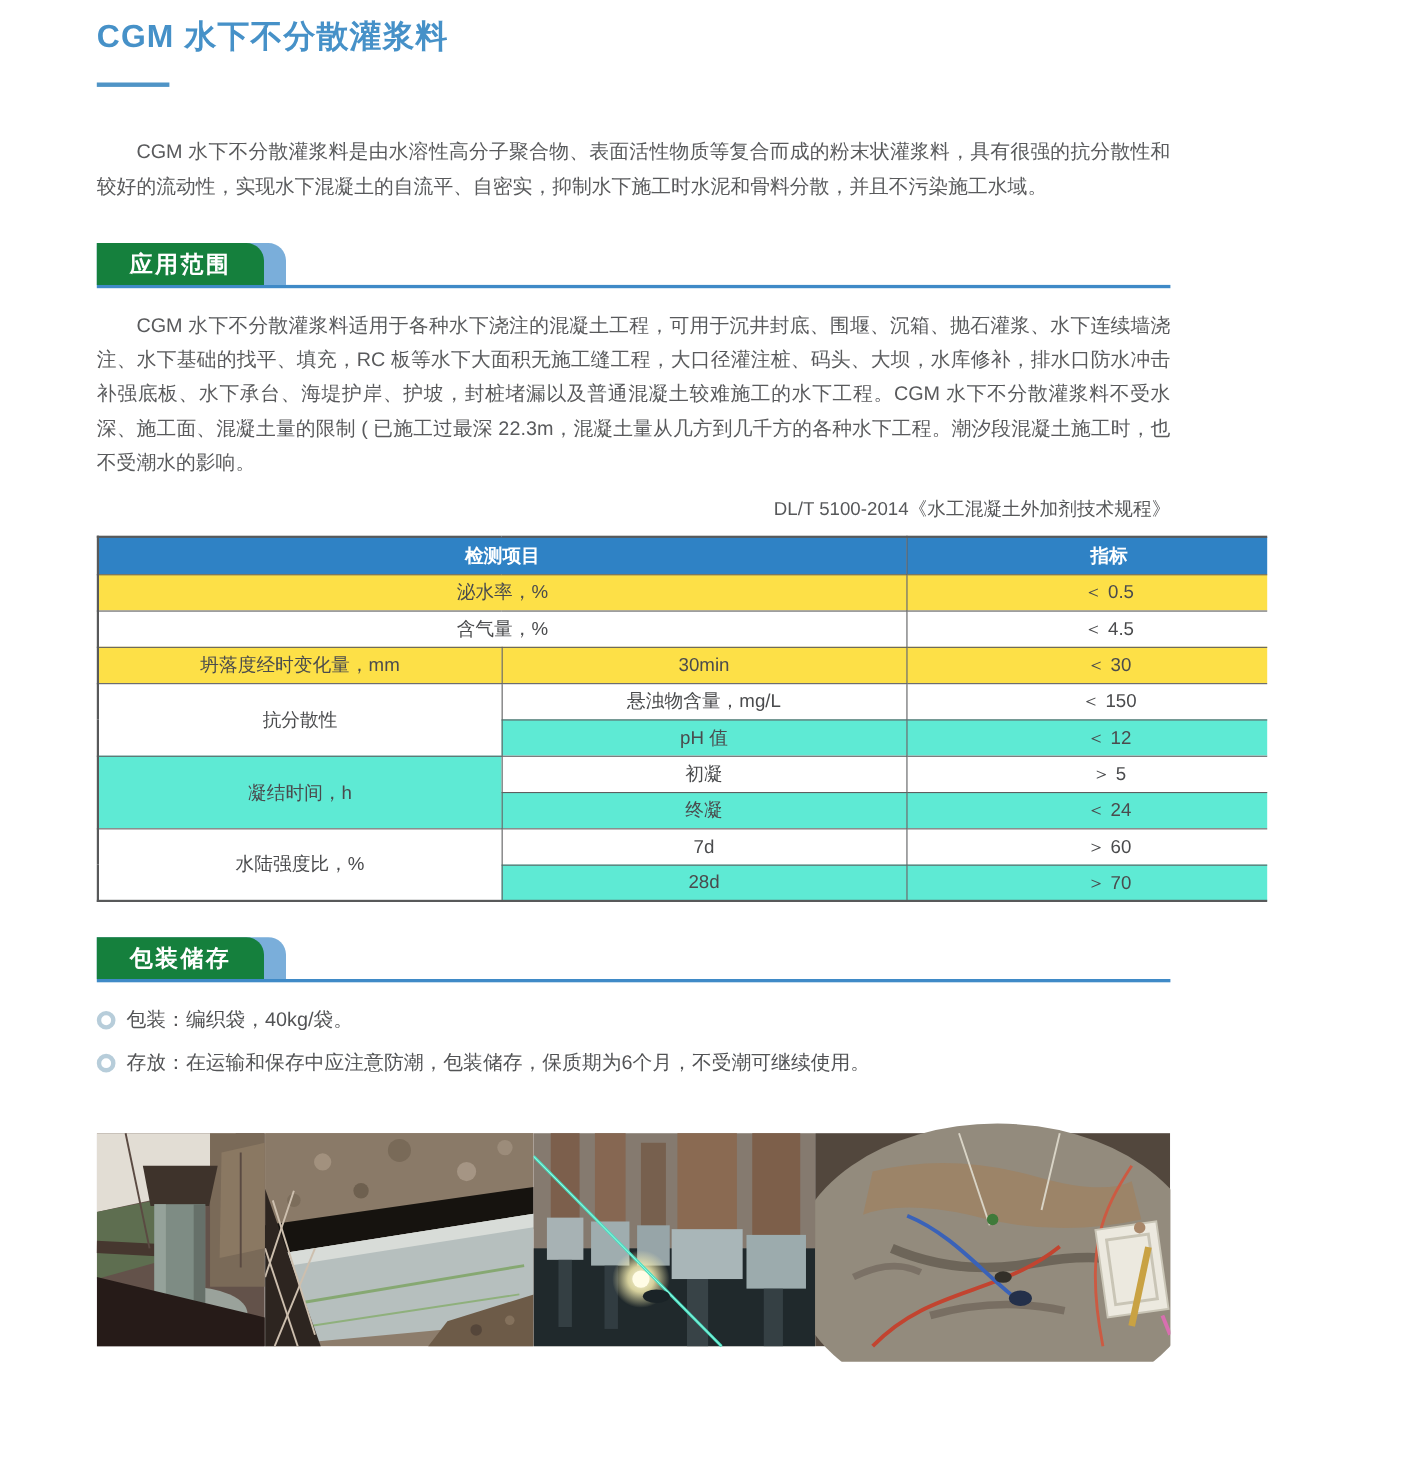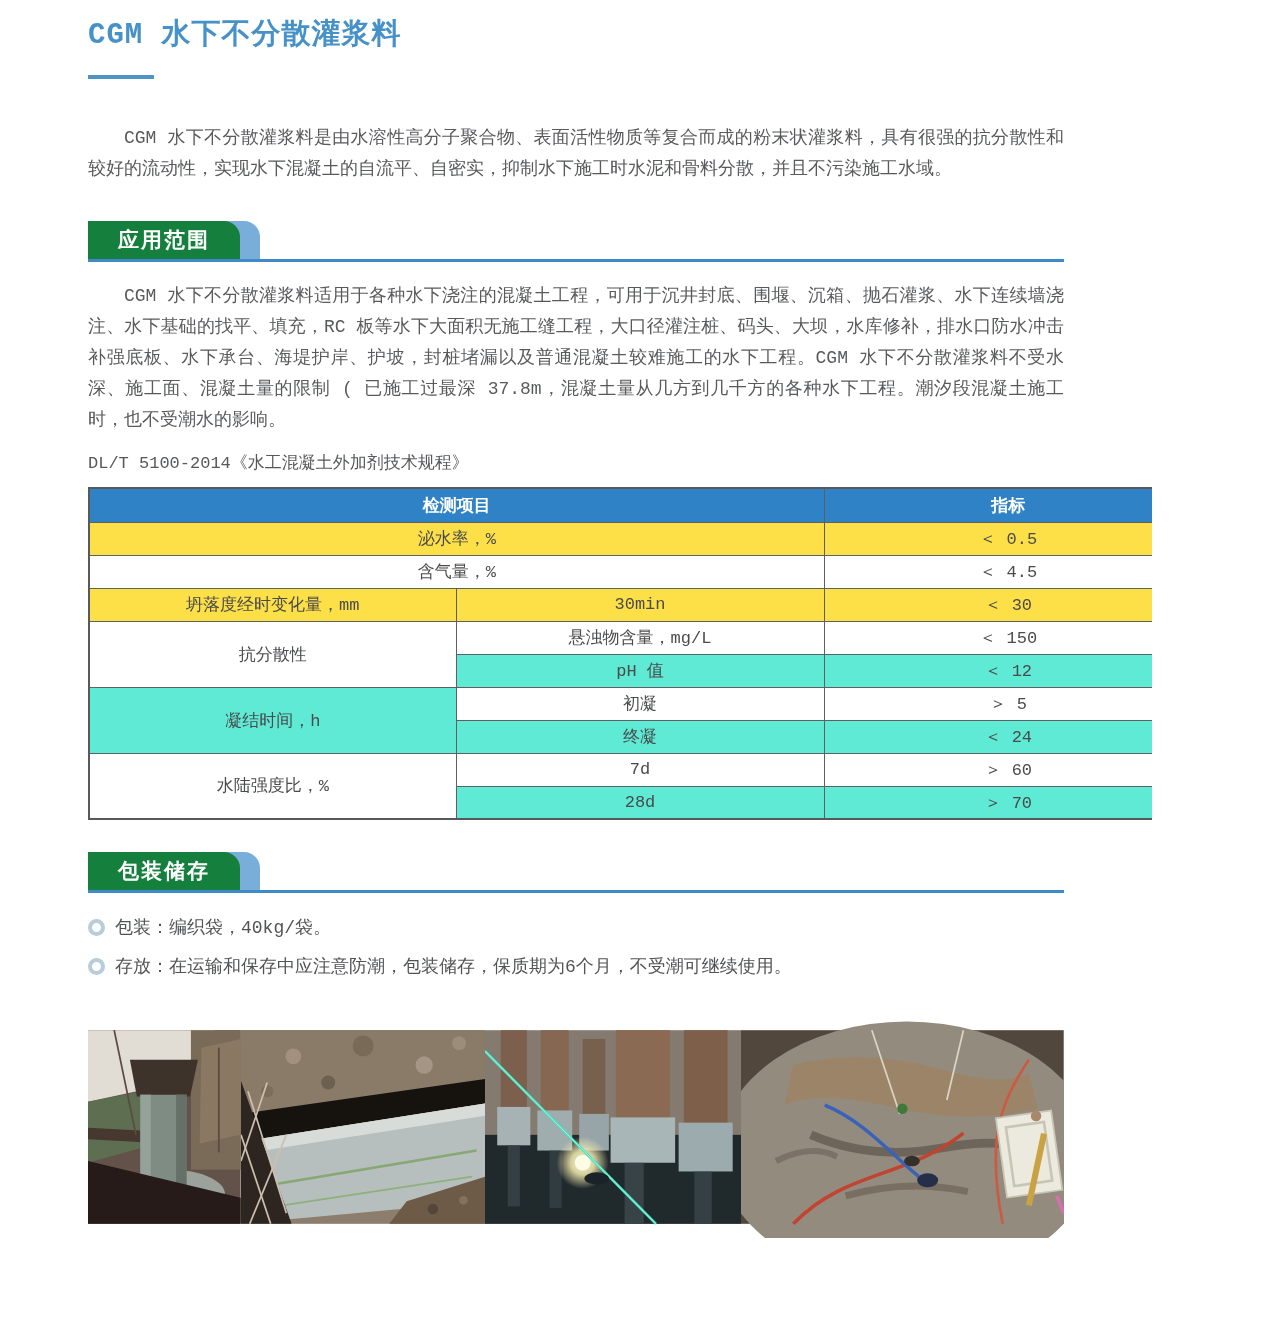--- a/index.html
+++ b/index.html
@@ -1,36 +1,36 @@
 <!DOCTYPE html>
 <html><head>
 <meta charset="utf-8">
 <style>
   * { margin:0; padding:0; box-sizing:border-box; }
   html,body { width:1280px; background:#ffffff; font-family:"Liberation Sans", sans-serif; }
-  .page { width:1152px; height:1344px; background:#fff; position:relative; overflow:hidden;font-family:Liberation Mono, monospace; }
+  .page { width:1152px; height:1344px; background:#fff; position:relative; overflow:hidden; }
   .content { padding:0 88px; }
 
   
   .doc-title { padding-top:14px; font-size:29px; font-weight:bold; color:#4691c8; letter-spacing:1px; }
   .title-underline { width:66px; height:4px; background:#4f94c6; margin-top:21px; }
 
   
   .para { margin-top:44px; font-size:18px; line-height:31px; color:#595a5c; text-indent:2em; text-align:justify; }
   .para.tight { margin-top:19px; }
 
   
   .section-head { position:relative; height:41px; margin-top:36px; border-bottom:3px solid #3f8ac7; }
   .badge-back { position:absolute; left:0; bottom:0; width:172px; height:38px; background:#7aaeda; border-radius:0 16px 0 0; }
   .badge { position:absolute; left:0; bottom:0; width:152px; height:38px; background:#15803d; border-radius:0 16px 0 0;
            color:#ffffff; font-size:21px; font-weight:bold; letter-spacing:2px;
            display:flex; align-items:center; justify-content:center; }
 
   
-  .std-line { margin-top:15px; text-align:left; font-size:17px; color:#57585a; }
+  .std-line { margin-top:15px; text-align:right; font-size:17px; color:#57585a; }
   table.perf { margin-top:13px; width:1104px; border-collapse:collapse; table-layout:fixed; }
   table.perf th, table.perf td { border:1px solid #5e5f60; text-align:center; vertical-align:middle;
            font-size:17px; color:#4a4b4d; height:33px; padding:0 20px; }
   table.perf { border:2px solid #58595a; }
   table.perf th { background:#2f82c5; color:#ffffff; font-weight:bold; height:34px; font-size:17px; }
   .bg-gray  { background:#fde047; }
   .bg-gray2 { background:#5eead4; }
   .bg-white { background:#ffffff; }
 
   
@@ -51,21 +51,21 @@
 
     <h1 class="doc-title">CGM 水下不分散灌浆料</h1>
     <div class="title-underline"></div>
 
     <p class="para">CGM 水下不分散灌浆料是由水溶性高分子聚合物、表面活性物质等复合而成的粉末状灌浆料，具有很强的抗分散性和较好的流动性，实现水下混凝土的自流平、自密实，抑制水下施工时水泥和骨料分散，并且不污染施工水域。</p>
 
     <div class="section-head">
       <div class="badge-back"></div>
       <div class="badge">应用范围</div>
     </div>
-    <p class="para tight">CGM 水下不分散灌浆料适用于各种水下浇注的混凝土工程，可用于沉井封底、围堰、沉箱、抛石灌浆、水下连续墙浇注、水下基础的找平、填充，RC 板等水下大面积无施工缝工程，大口径灌注桩、码头、大坝，水库修补，排水口防水冲击补强底板、水下承台、海堤护岸、护坡，封桩堵漏以及普通混凝土较难施工的水下工程。CGM 水下不分散灌浆料不受水深、施工面、混凝土量的限制 ( 已施工过最深 37.8m，混凝土量从几方到几千方的各种水下工程。潮汐段混凝土施工时，也不受潮水的影响。</p>
+    <p class="para tight">CGM 水下不分散灌浆料适用于各种水下浇注的混凝土工程，可用于沉井封底、围堰、沉箱、抛石灌浆、水下连续墙浇注、水下基础的找平、填充，RC 板等水下大面积无施工缝工程，大口径灌注桩、码头、大坝，水库修补，排水口防水冲击补强底板、水下承台、海堤护岸、护坡，封桩堵漏以及普通混凝土较难施工的水下工程。CGM 水下不分散灌浆料不受水深、施工面、混凝土量的限制 ( 已施工过最深 22.3m，混凝土量从几方到几千方的各种水下工程。潮汐段混凝土施工时，也不受潮水的影响。</p>
 
     <div class="std-line">DL/T 5100-2014《水工混凝土外加剂技术规程》</div>
 
     <table class="perf">
       <colgroup>
           <col style="width:367px">
           <col style="width:368px">
           <col style="width:369px">
         </colgroup>
       <tbody>

